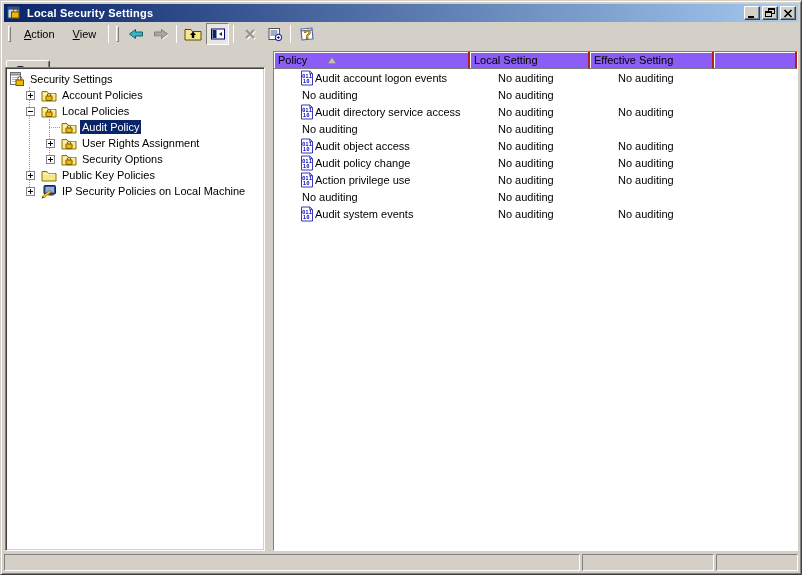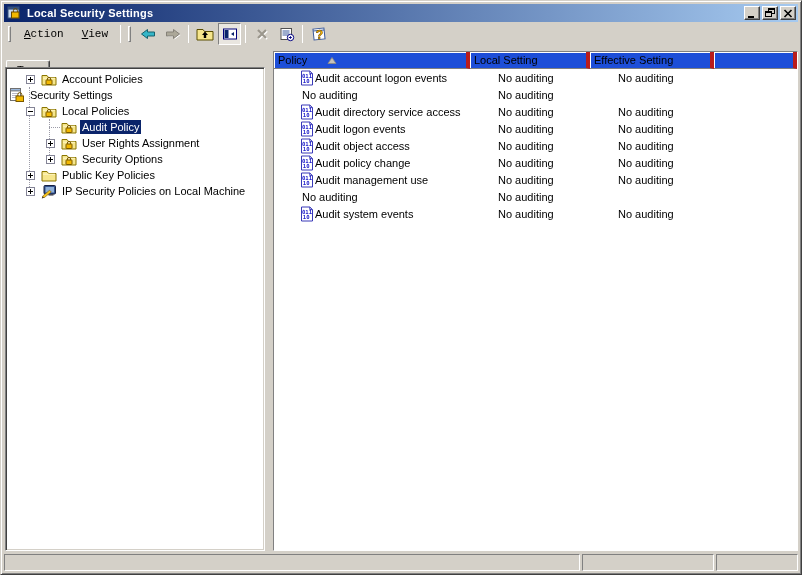--- a/index.html
+++ b/index.html
@@ -18,21 +18,21 @@
   .title-icon{width:16px;height:16px;flex:0 0 auto;margin-left:1px;}
   .title-text{color:#FFFFFF;font-weight:bold;margin-left:4px;flex:1;white-space:nowrap;letter-spacing:.2px;}
   .tb-btn{width:16px;height:14px;background:#D4D0C8;margin-left:2px;flex:0 0 auto;
     border:1px solid;border-color:#FFFFFF #404040 #404040 #FFFFFF;
     box-shadow:inset -1px -1px 0 #808080;display:flex;align-items:center;justify-content:center;}
   .tb-btn svg{display:block;}
   
   .menubar{position:absolute;left:3px;top:21px;right:3px;height:25px;
     display:flex;align-items:center;border-bottom:1px solid #D4D0C8;}
   .gripper{width:3px;height:16px;border:1px solid;border-color:#FFFFFF #808080 #808080 #FFFFFF;margin:0 4px;flex:0 0 auto;}
-  .menu-item{display:inline-block;padding:3px 9px;white-space:nowrap;font-family:Liberation Mono, monospace;}
+  .menu-item{display:inline-block;padding:3px 9px;white-space:nowrap;}
   .menu-item::first-letter{text-decoration:underline;}
   .tsep{width:1px;height:18px;background:#808080;border-right:1px solid #FFFFFF;margin:0 3px;flex:0 0 auto;}
   .tbtn{width:23px;height:22px;display:flex;align-items:center;justify-content:center;flex:0 0 auto;margin:0 1px;}
   .tbtn.pressed{border:1px solid;border-color:#808080 #FFFFFF #FFFFFF #808080;background:#E9E6E0;}
   .tbtn svg{display:block;}
   
   .tabstrip{position:absolute;left:3px;top:58px;width:268px;height:20px;display:flex;align-items:flex-end;padding-left:2px;}
   .tab{height:19px;padding:3px 10px 0;background:#D4D0C8;
     border:1px solid;border-color:#FFFFFF #404040 #D4D0C8 #FFFFFF;
     border-radius:2px 2px 0 0;box-shadow:inset -1px 0 0 #808080;}
@@ -51,22 +51,22 @@
   .expander{width:9px;height:9px;background:#FFFFFF;border:1px solid #848496;position:relative;flex:0 0 auto;}
   .expander::before{content:"";position:absolute;left:1px;right:1px;top:3px;height:1px;background:#000;}
   .expander.plus::after{content:"";position:absolute;top:1px;bottom:1px;left:3px;width:1px;background:#000;}
   .stub{border-top:1px dotted #9C9CA8;margin-left:9px;width:11px;height:0;align-self:center;}
   .ticon{width:17px;height:16px;flex:0 0 auto;display:inline-flex;align-items:center;justify-content:center;}
   .ticon svg{display:block;}
   .tree-label{margin-left:3px;padding:1px 2px;}
   .tree-label.selected{background:#0A246A;color:#FFFFFF;text-align:center;}
   
   .list-header{display:grid;grid-template-columns:196px 120px 124px 1fr;height:17px;flex:0 0 auto;background:#D4D0C8;}
-  .hcell{background:#1d4ed8;height:17px;padding:0 4px;display:flex;align-items:center;
-    border-right:4px solid #b91c1c;border-bottom:1px solid #808080;
+  .hcell{background:#8b5cf6;height:17px;padding:0 4px;display:flex;align-items:center;
+    border-right:2px solid #b91c1c;border-bottom:1px solid #808080;
     box-shadow:inset 1px 1px 0 #FFFFFF;white-space:nowrap;}
   .sort-icon{margin-left:20px;display:inline-flex;}
   .list-body{flex:1;overflow:hidden;background:#FFFFFF;padding-left:24px;}
   .list-row{display:grid;grid-template-columns:196px 120px 124px 1fr;height:17px;align-items:center;white-space:nowrap;}
   .cell{padding-left:4px;}
   .cell-policy{display:flex;align-items:center;padding-left:1px;}
   .cell-policy .ticon{width:16px;}
   
   .statusbar{position:absolute;left:3px;right:3px;bottom:3px;height:17px;display:flex;gap:2px;}
   .spanel{border:1px solid;border-color:#808080 #FFFFFF #FFFFFF #808080;background:#D4D0C8;}
@@ -172,45 +172,45 @@
   <div class="tabstrip">
     <span class="tab">Tree</span>
   </div>
 
   <div class="tree-pane sunken">
     <div class="tree">
       <div class="rail" style="left:23px;top:19px;height:104px;"></div>
       <div class="rail" style="left:43px;top:51px;height:40px;"></div>
 
     <div class="tree-row">
-          <span class="tree-spacer" style="width: 12px;"></span>
-          <span class="tree-slot">
-            <span class="expander plus"></span>
-          </span>
-          <span class="ticon">
-            <svg width="16" height="15" viewBox="0 0 16 15">
-    <path d="M1 3.5 L6 3.5 L7.5 5.5 L15 5.5 L15 13 L1 13 Z" fill="#F6E68C" stroke="#8A7500"></path>
-    <path d="M2 6.2 H14" stroke="#FFF7C8" fill="none"></path>
-    <rect x="5" y="8" width="6" height="4.5" rx="0.5" fill="#F2B800" stroke="#7A5800"></rect>
-    <path d="M6.4 8 V7 a1.6 1.6 0 0 1 3.2 0 V8" fill="none" stroke="#7A5800"></path>
-  </svg>
-          </span>
-          <span class="tree-label">Account Policies</span>
-        </div>
-        <div class="tree-row">
           <span class="ticon">
             <svg width="16" height="16" viewBox="0 0 16 16">
     <rect x="1.5" y="1.5" width="10" height="12" fill="#FFFFFF" stroke="#707070"></rect>
     <rect x="1.5" y="1.5" width="10" height="2.4" fill="#9CB8DC" stroke="#707070"></rect>
     <path d="M3 6.5 h7 M3 8.5 h7 M3 10.5 h5" stroke="#B8B8C8" fill="none"></path>
     <rect x="7" y="9" width="7.5" height="5.5" fill="#F2B800" stroke="#7A5800"></rect>
     <path d="M8.8 9 V7.6 a2 2 0 0 1 4 0 V9" fill="none" stroke="#7A5800"></path>
   </svg>
           </span>
           <span class="tree-label">Security Settings</span>
+        </div>
+        <div class="tree-row">
+          <span class="tree-spacer" style="width: 12px;"></span>
+          <span class="tree-slot">
+            <span class="expander plus"></span>
+          </span>
+          <span class="ticon">
+            <svg width="16" height="15" viewBox="0 0 16 15">
+    <path d="M1 3.5 L6 3.5 L7.5 5.5 L15 5.5 L15 13 L1 13 Z" fill="#F6E68C" stroke="#8A7500"></path>
+    <path d="M2 6.2 H14" stroke="#FFF7C8" fill="none"></path>
+    <rect x="5" y="8" width="6" height="4.5" rx="0.5" fill="#F2B800" stroke="#7A5800"></rect>
+    <path d="M6.4 8 V7 a1.6 1.6 0 0 1 3.2 0 V8" fill="none" stroke="#7A5800"></path>
+  </svg>
+          </span>
+          <span class="tree-label">Account Policies</span>
         </div>
         <div class="tree-row">
           <span class="tree-spacer" style="width: 12px;"></span>
           <span class="tree-slot">
             <span class="expander minus"></span>
           </span>
           <span class="ticon">
             <svg width="16" height="15" viewBox="0 0 16 15">
     <path d="M1 3.5 L6 3.5 L7.5 5.5 L15 5.5 L15 13 L1 13 Z" fill="#F6E68C" stroke="#8A7500"></path>
     <path d="M2 6.2 H14" stroke="#FFF7C8" fill="none"></path>
@@ -350,31 +350,20 @@
     <text x="2.8" y="13.4" font-size="5.6" font-weight="bold" font-family="DejaVu Sans Mono, monospace" fill="#2222CC">10</text>
   </svg>
             </span>
             <span>Audit directory service access</span>
           </span>
           <span class="cell">No auditing</span>
           <span class="cell">No auditing</span>
           <span class="cell"></span>
         </div>
         <div class="list-row">
-          <span class="cell cell-policy">
-            <span class="ticon">
-              <svg width="14" height="16" viewBox="0 0 14 16">
-    <path d="M1.5 1 H9.8 L12.5 3.6 V15 H1.5 Z" fill="#FFFFFF" stroke="#3838B8"></path>
-    <path d="M9.8 1 V3.6 H12.5" fill="none" stroke="#3838B8"></path>
-    <text x="2" y="8" font-size="5.6" font-weight="bold" font-family="DejaVu Sans Mono, monospace" fill="#2222CC">011</text>
-    <text x="2.8" y="13.4" font-size="5.6" font-weight="bold" font-family="DejaVu Sans Mono, monospace" fill="#2222CC">10</text>
-  </svg>
-            </span>
-            <span>Audit logon events</span>
-          </span>
           <span class="cell">No auditing</span>
           <span class="cell">No auditing</span>
           <span class="cell"></span>
         </div>
         <div class="list-row">
           <span class="cell cell-policy">
             <span class="ticon">
               <svg width="14" height="16" viewBox="0 0 14 16">
     <path d="M1.5 1 H9.8 L12.5 3.6 V15 H1.5 Z" fill="#FFFFFF" stroke="#3838B8"></path>
     <path d="M9.8 1 V3.6 H12.5" fill="none" stroke="#3838B8"></path>
@@ -407,21 +396,21 @@
         <div class="list-row">
           <span class="cell cell-policy">
             <span class="ticon">
               <svg width="14" height="16" viewBox="0 0 14 16">
     <path d="M1.5 1 H9.8 L12.5 3.6 V15 H1.5 Z" fill="#FFFFFF" stroke="#3838B8"></path>
     <path d="M9.8 1 V3.6 H12.5" fill="none" stroke="#3838B8"></path>
     <text x="2" y="8" font-size="5.6" font-weight="bold" font-family="DejaVu Sans Mono, monospace" fill="#2222CC">011</text>
     <text x="2.8" y="13.4" font-size="5.6" font-weight="bold" font-family="DejaVu Sans Mono, monospace" fill="#2222CC">10</text>
   </svg>
             </span>
-            <span>Audit management use</span>
+            <span>Action privilege use</span>
           </span>
           <span class="cell">No auditing</span>
           <span class="cell">No auditing</span>
           <span class="cell"></span>
         </div>
         <div class="list-row">
           <span class="cell">No auditing</span>
           <span class="cell">No auditing</span>
           <span class="cell"></span>
         </div>

